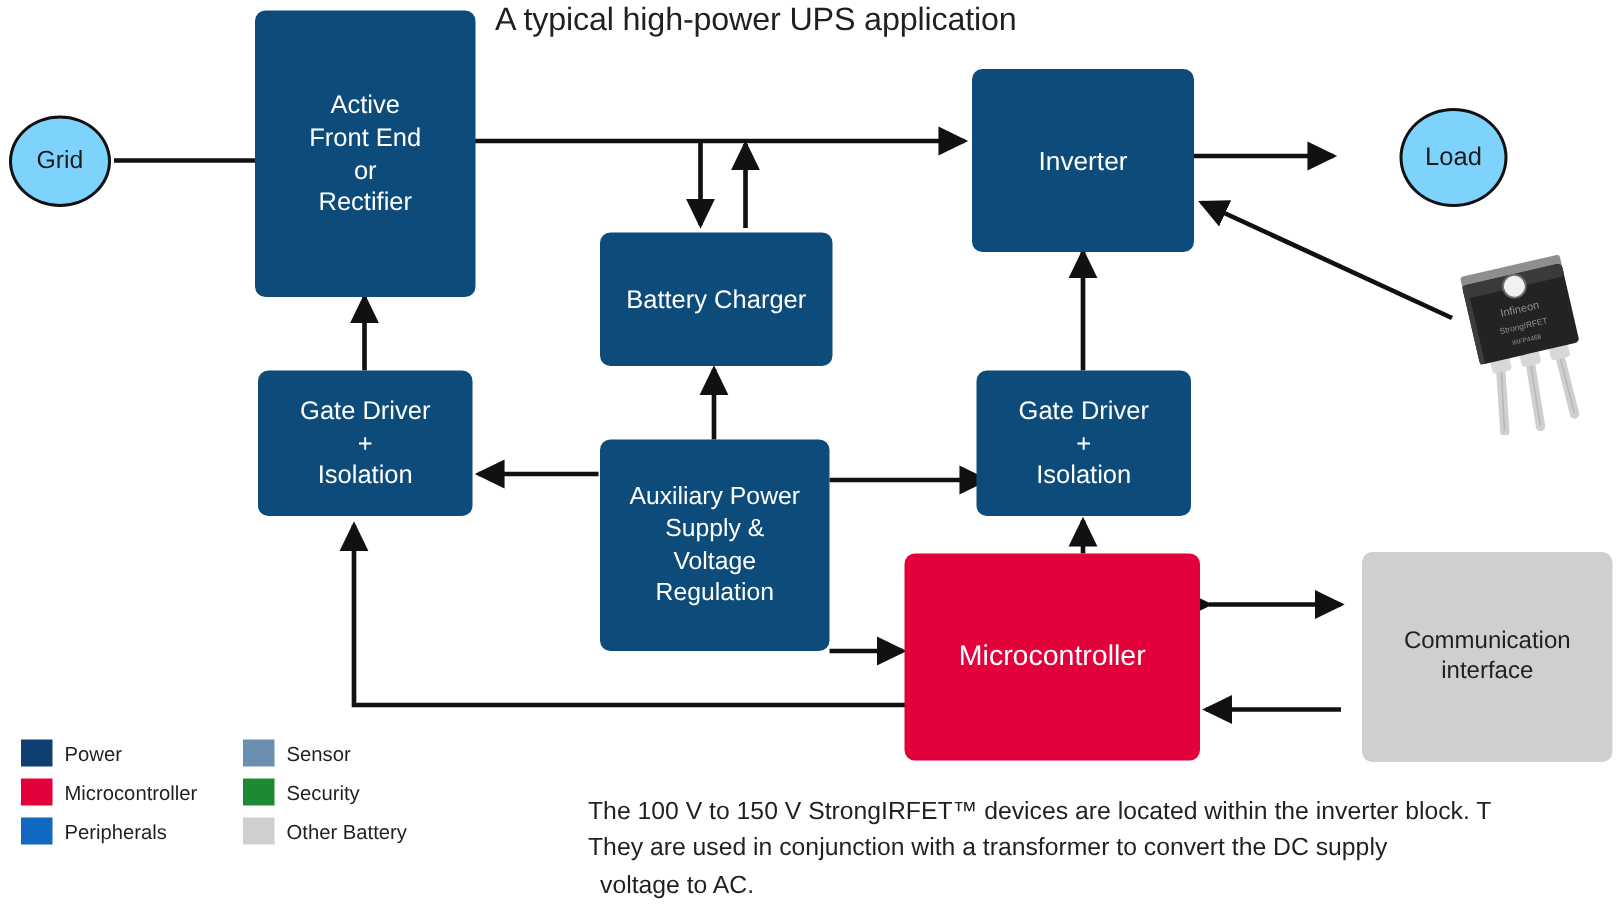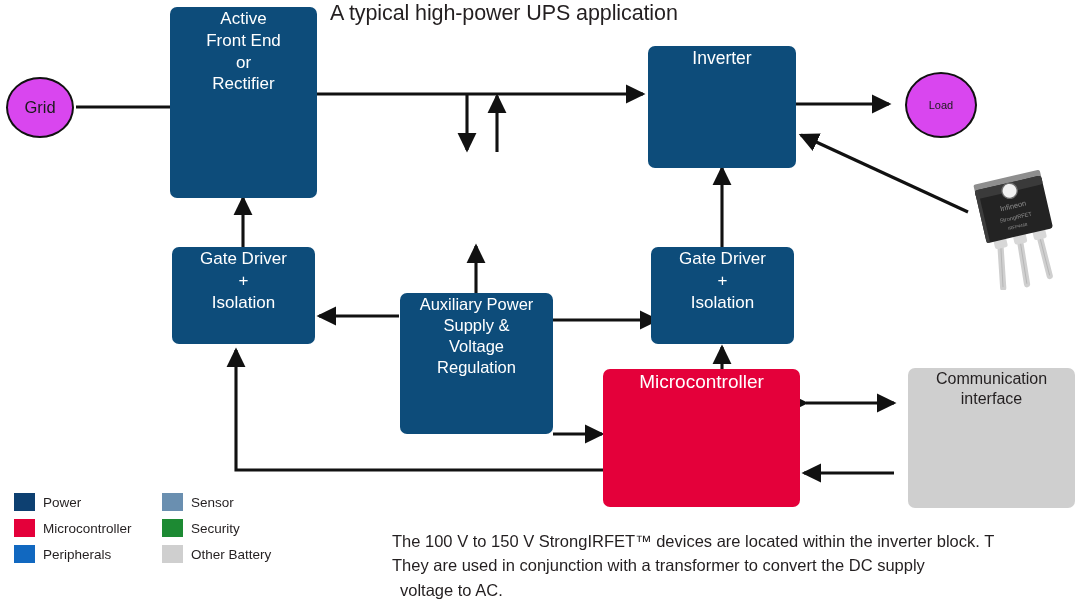--- a/index.html
+++ b/index.html
@@ -15,38 +15,39 @@
     width: 1080px;
     height: 612px;
     background: #ffffff;
     overflow: hidden;
     text-decoration: underline;
   }
   .block {
     position: absolute;
     border-radius: 7px;
     display: flex;
+    align-items: center;
     justify-content: center;
     text-align: center;
     color: #ffffff;
     line-height: 1.28;
     box-sizing: border-box;
     padding: 1px 6px;
     z-index: 4;
   }
   .block .blk-text { white-space: pre-line; display: block; }
   .blk-power { background: #0d4c7a; }
   .blk-mcu   { background: #e4003a; }
   .blk-other { background: #cfcfcf; color: #231f20; }
 
   .node-circle {
     position: absolute;
     border-radius: 50%;
     border: 2.2px solid #111111;
-    background: #d946ef;
+    background: #7dd3fc;
     display: flex;
     align-items: center;
     justify-content: center;
     color: #1b1b1b;
     z-index: 5;
     box-sizing: border-box;
   }
 
   #title {
     position: absolute;
@@ -173,35 +174,38 @@
       <line x1="894" y1="473" x2="804" y2="473" marker-end="url(#arrow)"></line>
 
       <path d="M800,470 L236,470 L236,350" marker-end="url(#arrow)"></path>
     </g>
   </svg>
 
   <div class="node-circle" style="left:6px; top:77px; width:68px; height:61px; font-size:16.5px;">
     <span>Grid</span>
   </div>
 
-  <div class="node-circle" style="left:905px; top:72px; width:72px; height:66px; font-size:11px;">
+  <div class="node-circle" style="left:933px; top:72px; width:72px; height:66px; font-size:17px;">
     <span>Load</span>
   </div>
 
   <div class="block blk-power" style="left:170px; top:7px; width:147px; height:191px; font-size:17px;">
     <span class="blk-text">Active
 Front End
 or
 Rectifier</span>
   </div>
 
   <div class="block blk-power" style="left:648px; top:46px; width:148px; height:122px; font-size:17.5px;">
     <span class="blk-text">Inverter</span>
   </div>
 
+  <div class="block blk-power" style="left:400px; top:155px; width:155px; height:89px; font-size:17px;">
+    <span class="blk-text">Battery Charger</span>
+  </div>
 
   <div class="block blk-power" style="left:172px; top:247px; width:143px; height:97px; font-size:17px;">
     <span class="blk-text">Gate Driver
 +
 Isolation</span>
   </div>
 
   <div class="block blk-power" style="left:651px; top:247px; width:143px; height:97px; font-size:17px;">
     <span class="blk-text">Gate Driver
 +

